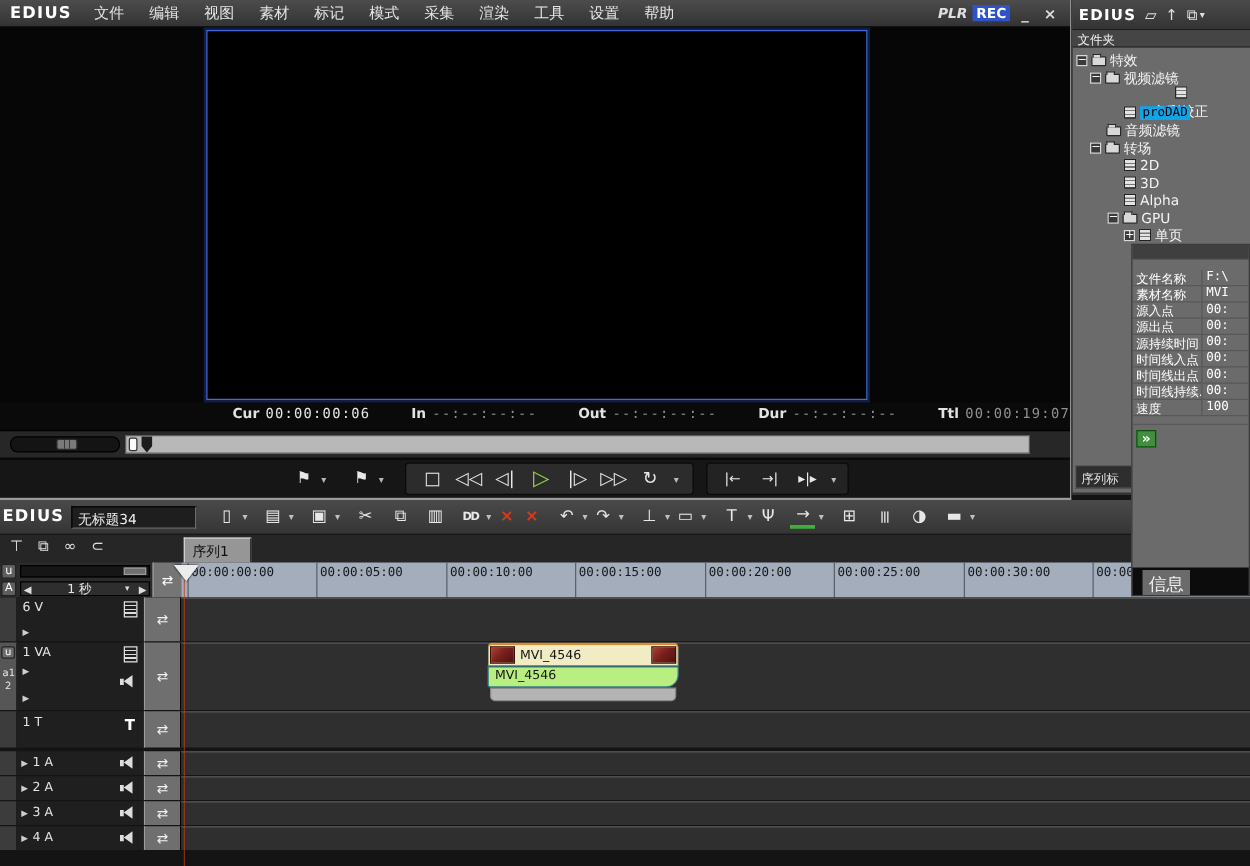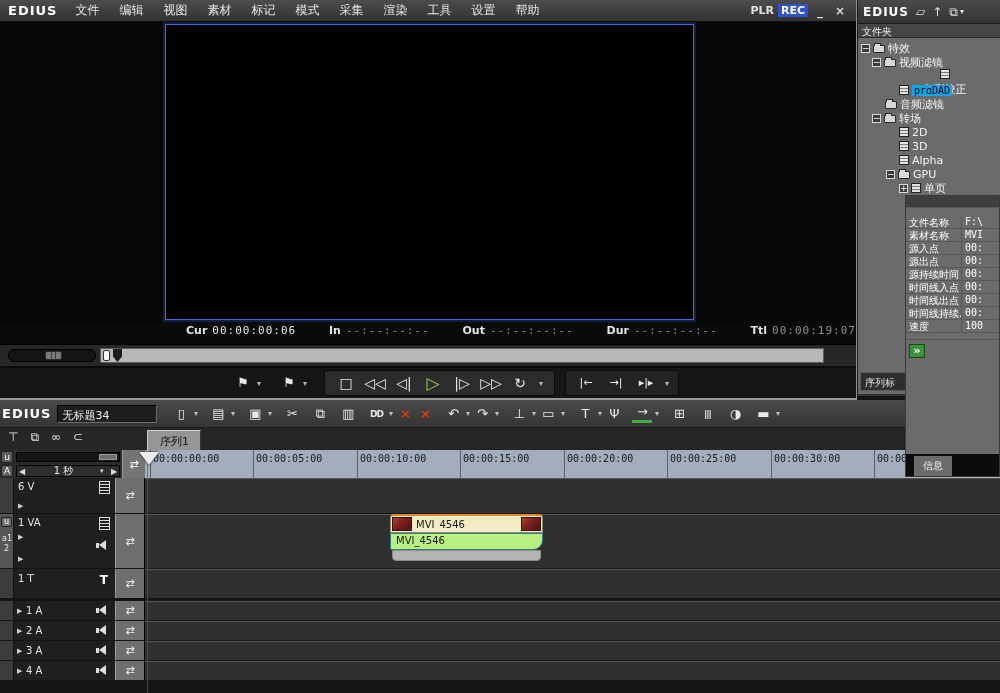--- a/index.html
+++ b/index.html
@@ -22,21 +22,21 @@
   .tbtn.greenbar { border-bottom:3px solid #3fae3f; line-height:16px; height:19px; }
   .tbtn.small { font-size:9px; font-weight:bold; letter-spacing:-1px; }
   .tcaret { width:9px; font-size:8px; color:#c0c0c0; text-align:center; }
   .tsep { width:8px; }
 
   .tl-row2 { position:absolute; left:0; top:28px; width:100%; height:22px; background:#262626; }
   .mode-bar { position:absolute; left:0; top:0; width:145px; height:22px; display:flex; gap:12px; padding:2px 0 0 8px; }
   .mbtn { font-size:12px; color:#e0e0e0; }
   .seq-tab { position:absolute; left:147px; top:2px; width:54px; height:20px; background:#969696;
     border-top:1px solid #cfcfcf; border-left:1px solid #cfcfcf; border-right:1px solid #333;
-    color:#101010; font-size:11px; padding:3px 0 0 12px; }
+    color:#101010; font-size:11px; padding:3px 0 0 6px; }
   .orange-bar { position:absolute; left:392px; top:47px; width:166px; height:4px; background:#c9995a; }
 
   .ua-area { position:absolute; left:0; top:50px; width:145px; height:28px; background:#2b2b2b; }
   .btn-ua { position:absolute; left:1px; width:12px; height:12px; background:#5e5e5e; border:1px solid #222;
     border-radius:2px; color:#fff; font-size:9px; line-height:10px; text-align:center; }
   .hscroll { position:absolute; left:16px; top:2px; width:104px; height:10px; background:#161616; border:1px solid #000; }
   .hscroll-handle { position:absolute; right:2px; top:1px; width:18px; height:6px; background:#6e6e6e; border:1px solid #999; }
   .zoomctl { position:absolute; left:16px; top:15px; width:104px; height:12px; background:#2e2e2e; border:1px solid #000;
     color:#ddd; font-size:8px; display:flex; align-items:center; }
   .zoomctl .zlab { flex:1; text-align:center; font-size:10px; color:#e8e8e8; }
@@ -112,31 +112,31 @@
   .pal-head { height:12px; background:#3f3f3f; border-bottom:1px solid #585858; }
   .pal-gap { height:8px; }
   .pal-row { height:13px; display:flex; border-bottom:1px solid #585858; }
   .pal-label { width:56px; font-size:10px; color:#fff; padding-left:3px; overflow:hidden; white-space:nowrap; border-right:1px solid #585858; }
   .pal-val { flex:1; font-size:10px; color:#fff; padding-left:3px; overflow:hidden; white-space:nowrap; font-family:"DejaVu Sans Mono",monospace; }
   .pal-part { height:7px; border-bottom:1px solid #585858; overflow:hidden; }
   .chev { margin:4px 0 0 3px; width:16px; height:14px; background:#3f8f3f; border:1px solid #0e4f0e;
     color:#fff; font-size:11px; line-height:12px; text-align:center; font-weight:bold; }
   .pal-tabbar { position:absolute; left:0; right:0; bottom:0; height:22px; background:#0c0c0c; }
   .pal-tab { position:absolute; left:8px; top:2px; width:38px; height:20px; background:#6b6b6b;
-    color:#f0f0f0; font-size:10px; text-align:center; padding-top:3px; }
+    color:#f0f0f0; font-size:14px; text-align:center; padding-top:3px; }
 
   
   .win-player { position:absolute; left:0; top:0; width:857px; height:400px; background:#0a0a0a;
     border-right:1px solid #909090; border-bottom:2px solid #9a9a9a; z-index:20; }
   .menubar { position:absolute; left:0; top:0; width:100%; height:22px;
     background:linear-gradient(#4c4c4c,#333); display:flex; align-items:center; border-bottom:1px solid #101010; }
   .mb-logo { font-weight:bold; font-size:13px; color:#fff; letter-spacing:1px; margin:0 8px; }
   .menu-item { font-size:12px; color:#e6e6e6; padding:0 10px; }
   .mb-right { margin-left:auto; display:flex; align-items:center; gap:4px; padding-right:8px; }
-  .plr { font-size:11px; font-weight:bold; color:#e0e0e0; }
+  .plr { font-size:11px; font-weight:bold; color:#e0e0e0;font-style:italic; }
   .rec { font-size:11px; font-weight:bold; color:#fff; background:#2e52c8; padding:0 3px; }
   .wbtn { width:16px; text-align:center; color:#ddd; font-size:12px; font-weight:bold; }
 
   .preview { position:absolute; left:0; top:22px; width:100%; height:300px; background:#060606; }
   .vframe { position:absolute; left:165px; top:2px; width:529px; height:296px; background:#000;
     border:1px solid #4668d8; box-shadow:0 0 0 2px #101d46; }
   .tc-bar { position:absolute; left:0; top:322px; width:100%; height:17px; display:flex; align-items:center;
     padding-left:186px; gap:14px; font-size:11px;justify-content:space-between; }
   .tc-pair { display:flex; gap:5px; align-items:center; }
   .tc-label { color:#e2e2e2; font-weight:bold; }

